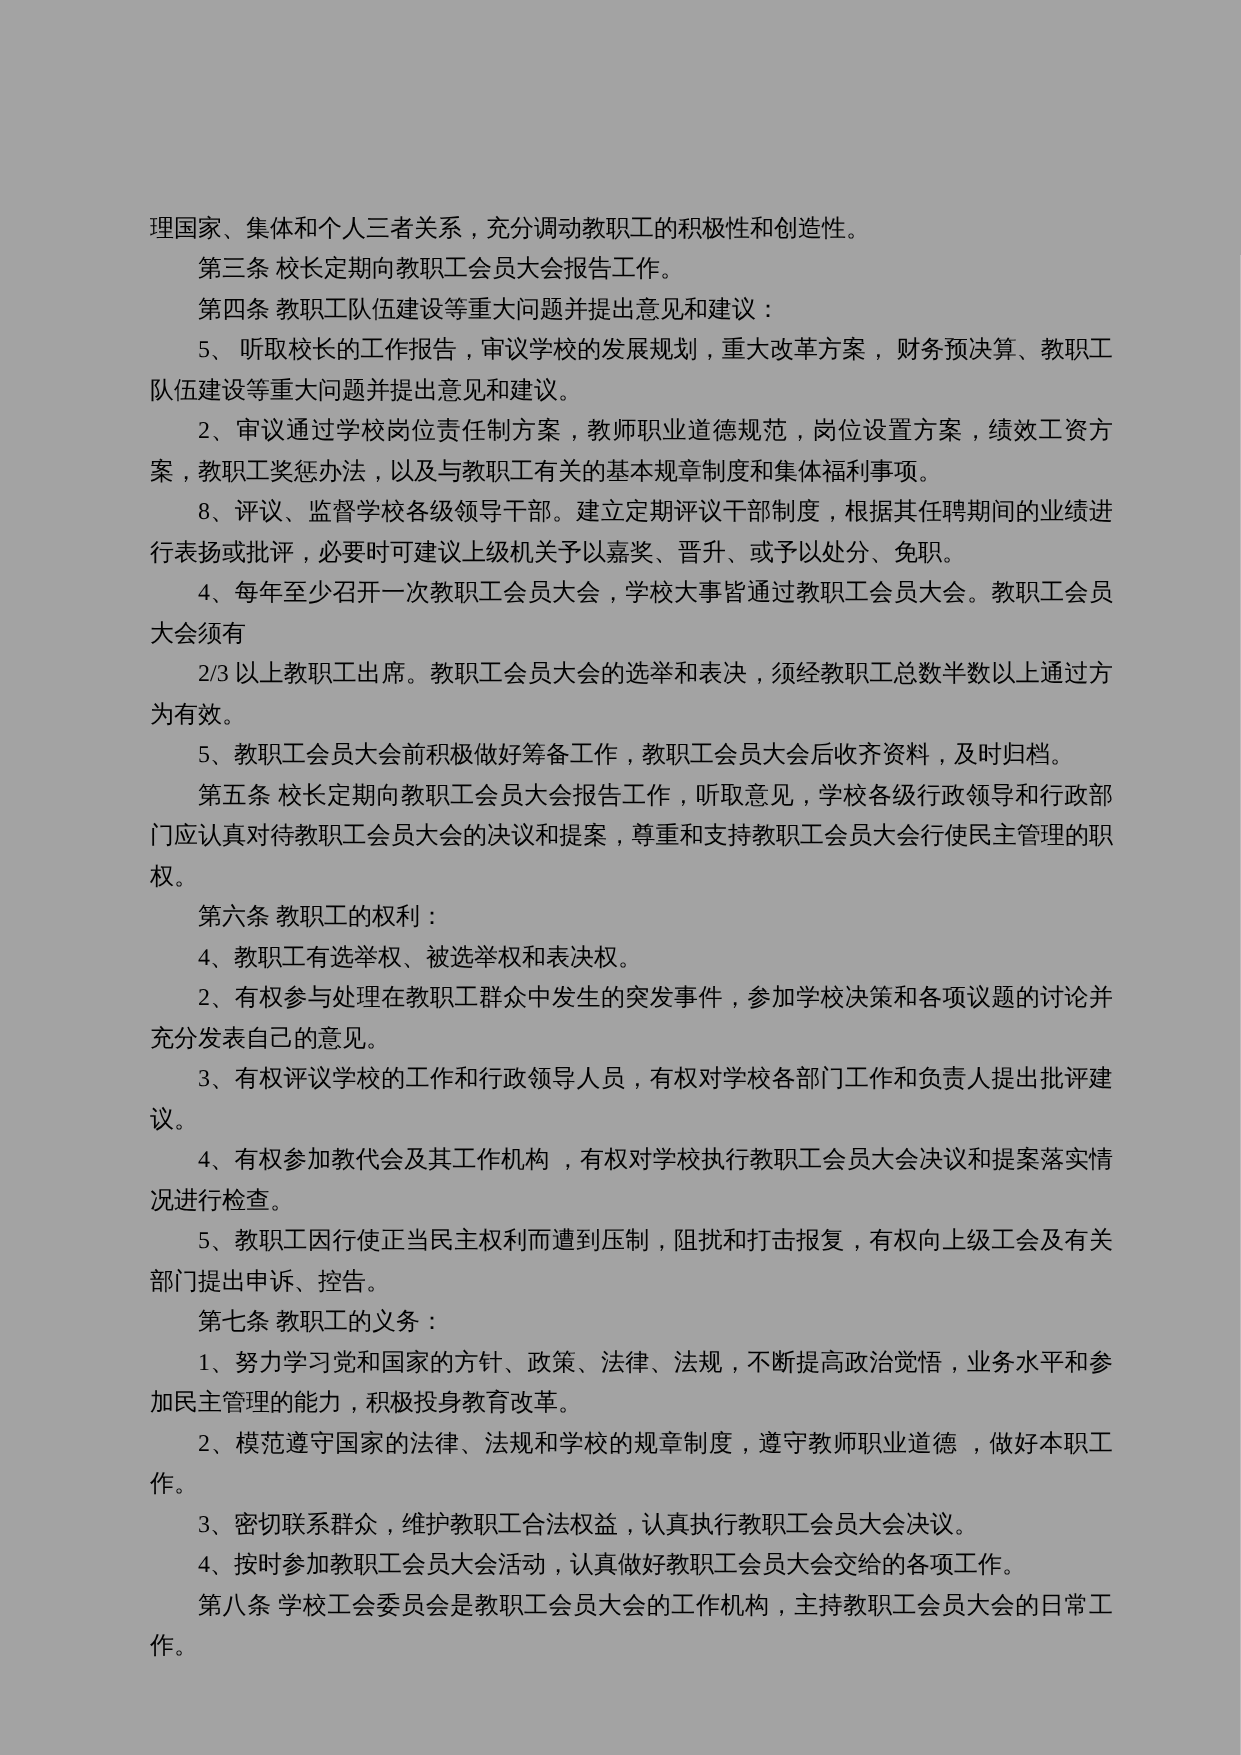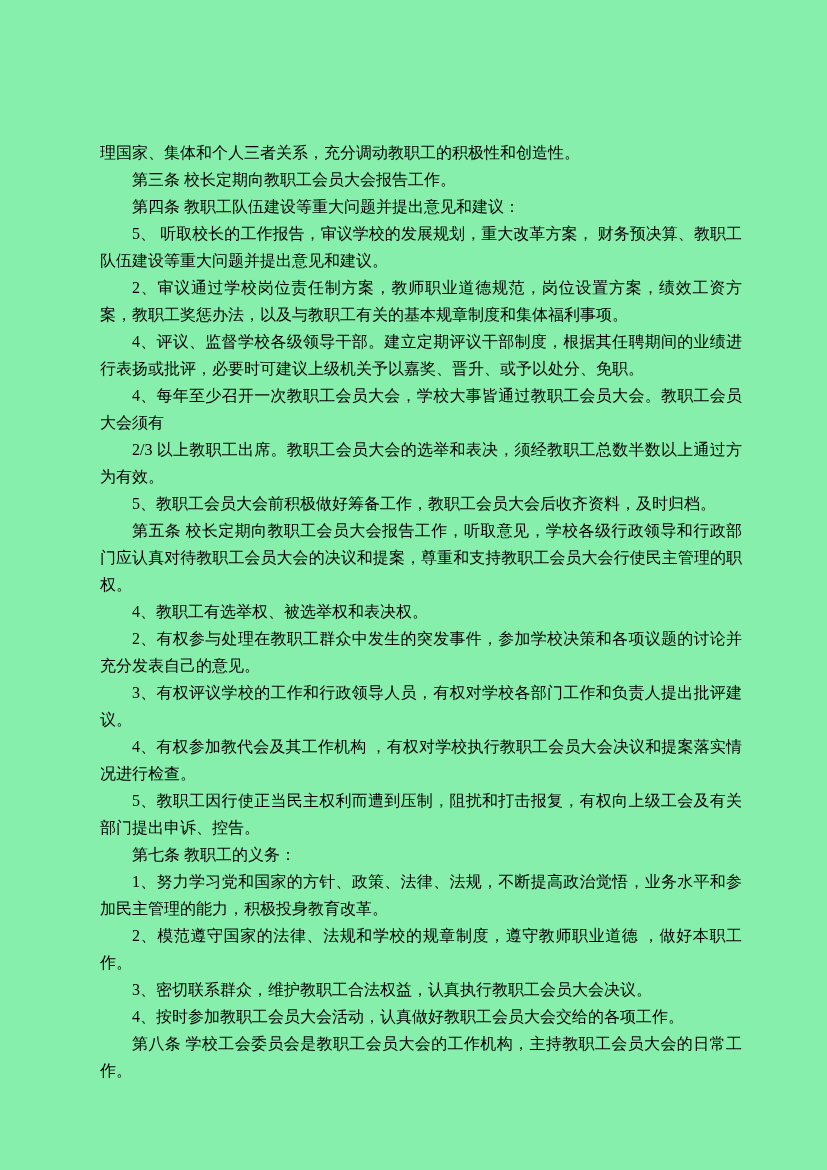--- a/index.html
+++ b/index.html
@@ -35,32 +35,33 @@
   }
   p.para.indent {
     text-indent: 32px;
   }
   .run { font-weight: normal; }
   .run.bold { font-weight: normal; }
 </style>
 </head>
 <body>
 
-<div class="page" style="background: #86efac;">
+<div class="page" style="background: #a3a3a3;">
   <div class="content" style="color: rgb(0, 0, 0);">
       <p class="para"><span class="run">理国家、集体和个人三者关系，充分调动教职工的积极性和创造性。</span></p>
       <p class="para indent"><span class="run bold">第三条</span><span class="run"> 校长定期向教职工会员大会报告工作。</span></p>
       <p class="para indent"><span class="run bold">第四条</span><span class="run"> 教职工队伍建设等重大问题并提出意见和建议：</span></p>
       <p class="para indent"><span class="run">5、 听取校长的工作报告，审议学校的发展规划，重大改革方案， 财务预决算、教职工队伍建设等重大问题并提出意见和建议。</span></p>
       <p class="para indent"><span class="run">2、审议通过学校岗位责任制方案，教师职业道德规范，岗位设置方案，绩效工资方案，教职工奖惩办法，以及与教职工有关的基本规章制度和集体福利事项。</span></p>
-      <p class="para indent"><span class="run">4、评议、监督学校各级领导干部。建立定期评议干部制度，根据其任聘期间的业绩进行表扬或批评，必要时可建议上级机关予以嘉奖、晋升、或予以处分、免职。</span></p>
+      <p class="para indent"><span class="run">8、评议、监督学校各级领导干部。建立定期评议干部制度，根据其任聘期间的业绩进行表扬或批评，必要时可建议上级机关予以嘉奖、晋升、或予以处分、免职。</span></p>
       <p class="para indent"><span class="run">4、每年至少召开一次教职工会员大会，学校大事皆通过教职工会员大会。教职工会员大会须有</span></p>
       <p class="para indent"><span class="run">2/3 以上教职工出席。教职工会员大会的选举和表决，须经教职工总数半数以上通过方为有效。</span></p>
       <p class="para indent"><span class="run">5、教职工会员大会前积极做好筹备工作，教职工会员大会后收齐资料，及时归档。</span></p>
       <p class="para indent"><span class="run bold">第五条</span><span class="run"> 校长定期向教职工会员大会报告工作，听取意见，学校各级行政领导和行政部门应认真对待教职工会员大会的决议和提案，尊重和支持教职工会员大会行使民主管理的职权。</span></p>
+      <p class="para indent"><span class="run bold">第六条</span><span class="run"> 教职工的权利：</span></p>
       <p class="para indent"><span class="run">4、教职工有选举权、被选举权和表决权。</span></p>
       <p class="para indent"><span class="run">2、有权参与处理在教职工群众中发生的突发事件，参加学校决策和各项议题的讨论并充分发表自己的意见。</span></p>
       <p class="para indent"><span class="run">3、有权评议学校的工作和行政领导人员，有权对学校各部门工作和负责人提出批评建议。</span></p>
       <p class="para indent"><span class="run">4、有权参加教代会及其工作机构 ，有权对学校执行教职工会员大会决议和提案落实情况进行检查。</span></p>
       <p class="para indent"><span class="run">5、教职工因行使正当民主权利而遭到压制，阻扰和打击报复，有权向上级工会及有关部门提出申诉、控告。</span></p>
       <p class="para indent"><span class="run bold">第七条</span><span class="run"> 教职工的义务：</span></p>
       <p class="para indent"><span class="run">1、努力学习党和国家的方针、政策、法律、法规，不断提高政治觉悟，业务水平和参加民主管理的能力，积极投身教育改革。</span></p>
       <p class="para indent"><span class="run">2、模范遵守国家的法律、法规和学校的规章制度，遵守教师职业道德 ，做好本职工作。</span></p>
       <p class="para indent"><span class="run">3、密切联系群众，维护教职工合法权益，认真执行教职工会员大会决议。</span></p>
       <p class="para indent"><span class="run">4、按时参加教职工会员大会活动，认真做好教职工会员大会交给的各项工作。</span></p>

